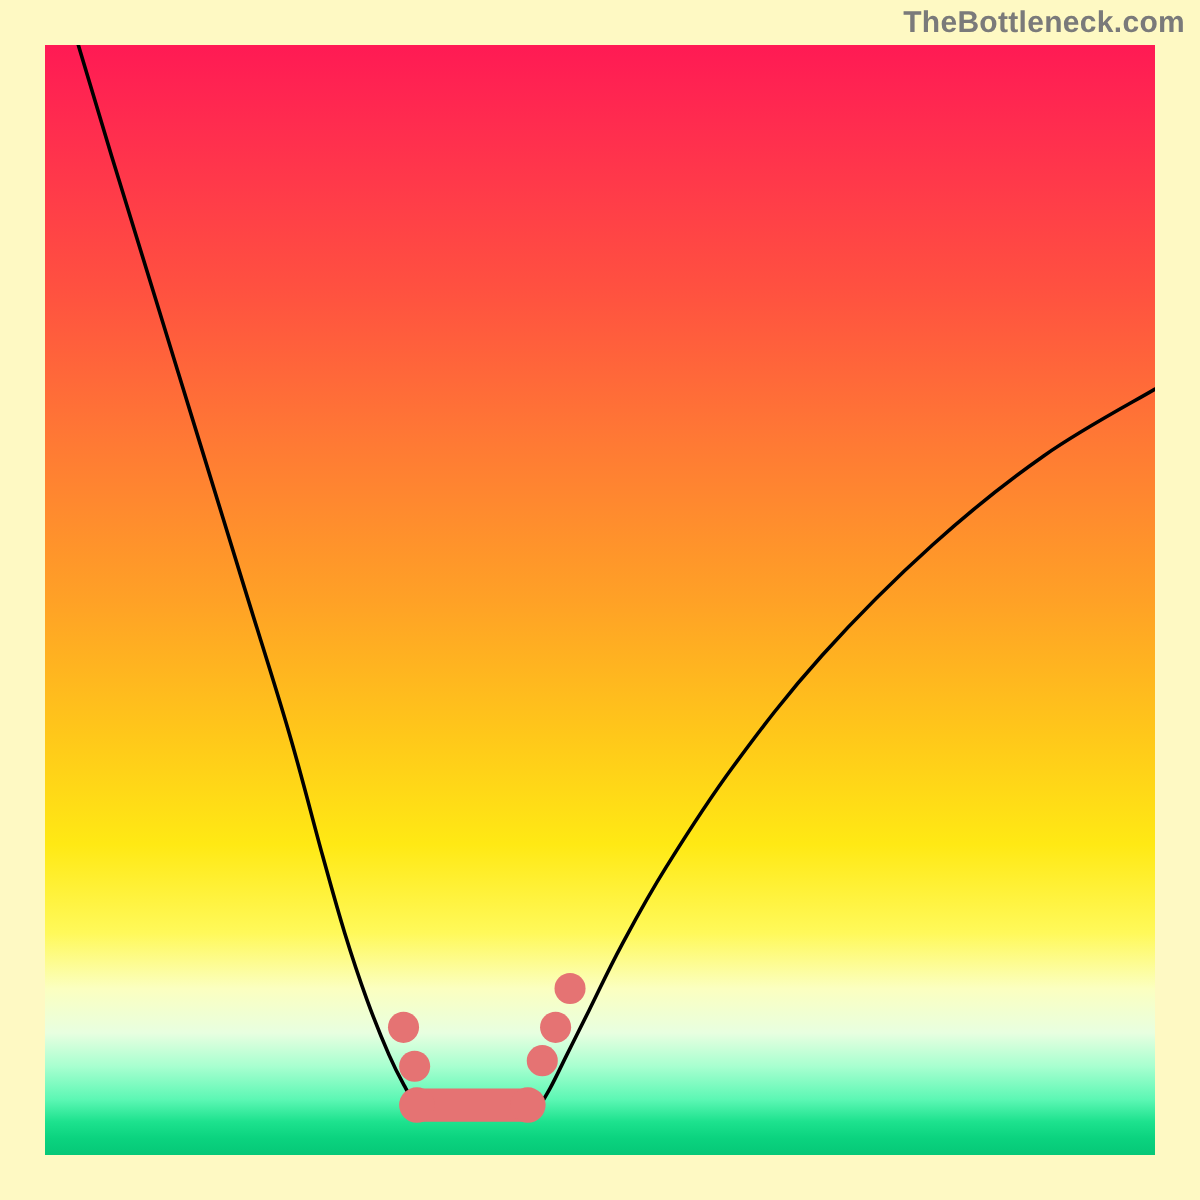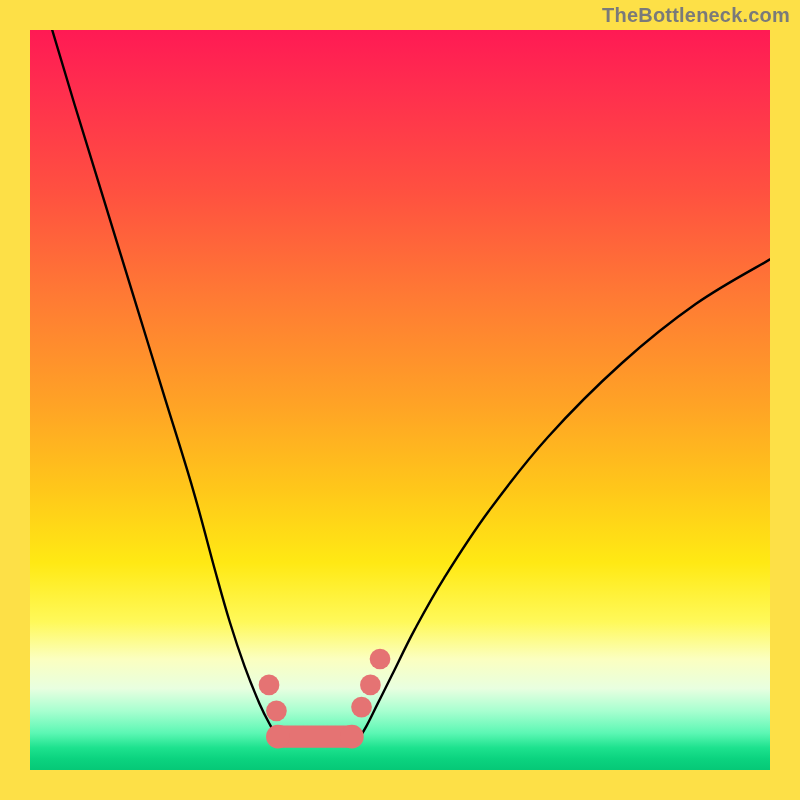--- a/index.html
+++ b/index.html
@@ -8,21 +8,21 @@
     width: 800px;
     height: 800px;
     background: #000;
     overflow: hidden;
     font-family: Arial, Helvetica, sans-serif;
   }
   .stage {
     position: relative;
     width: 800px;
     height: 800px;
-    background: #fde047;
+    background: #fef9c3;
   }
   .watermark {
     position: absolute;
     top: 4px;
     right: 10px;
     color: #7a7a7a;
     font-size: 20px;
     font-weight: 600;
     letter-spacing: 0.2px;
     z-index: 10;

